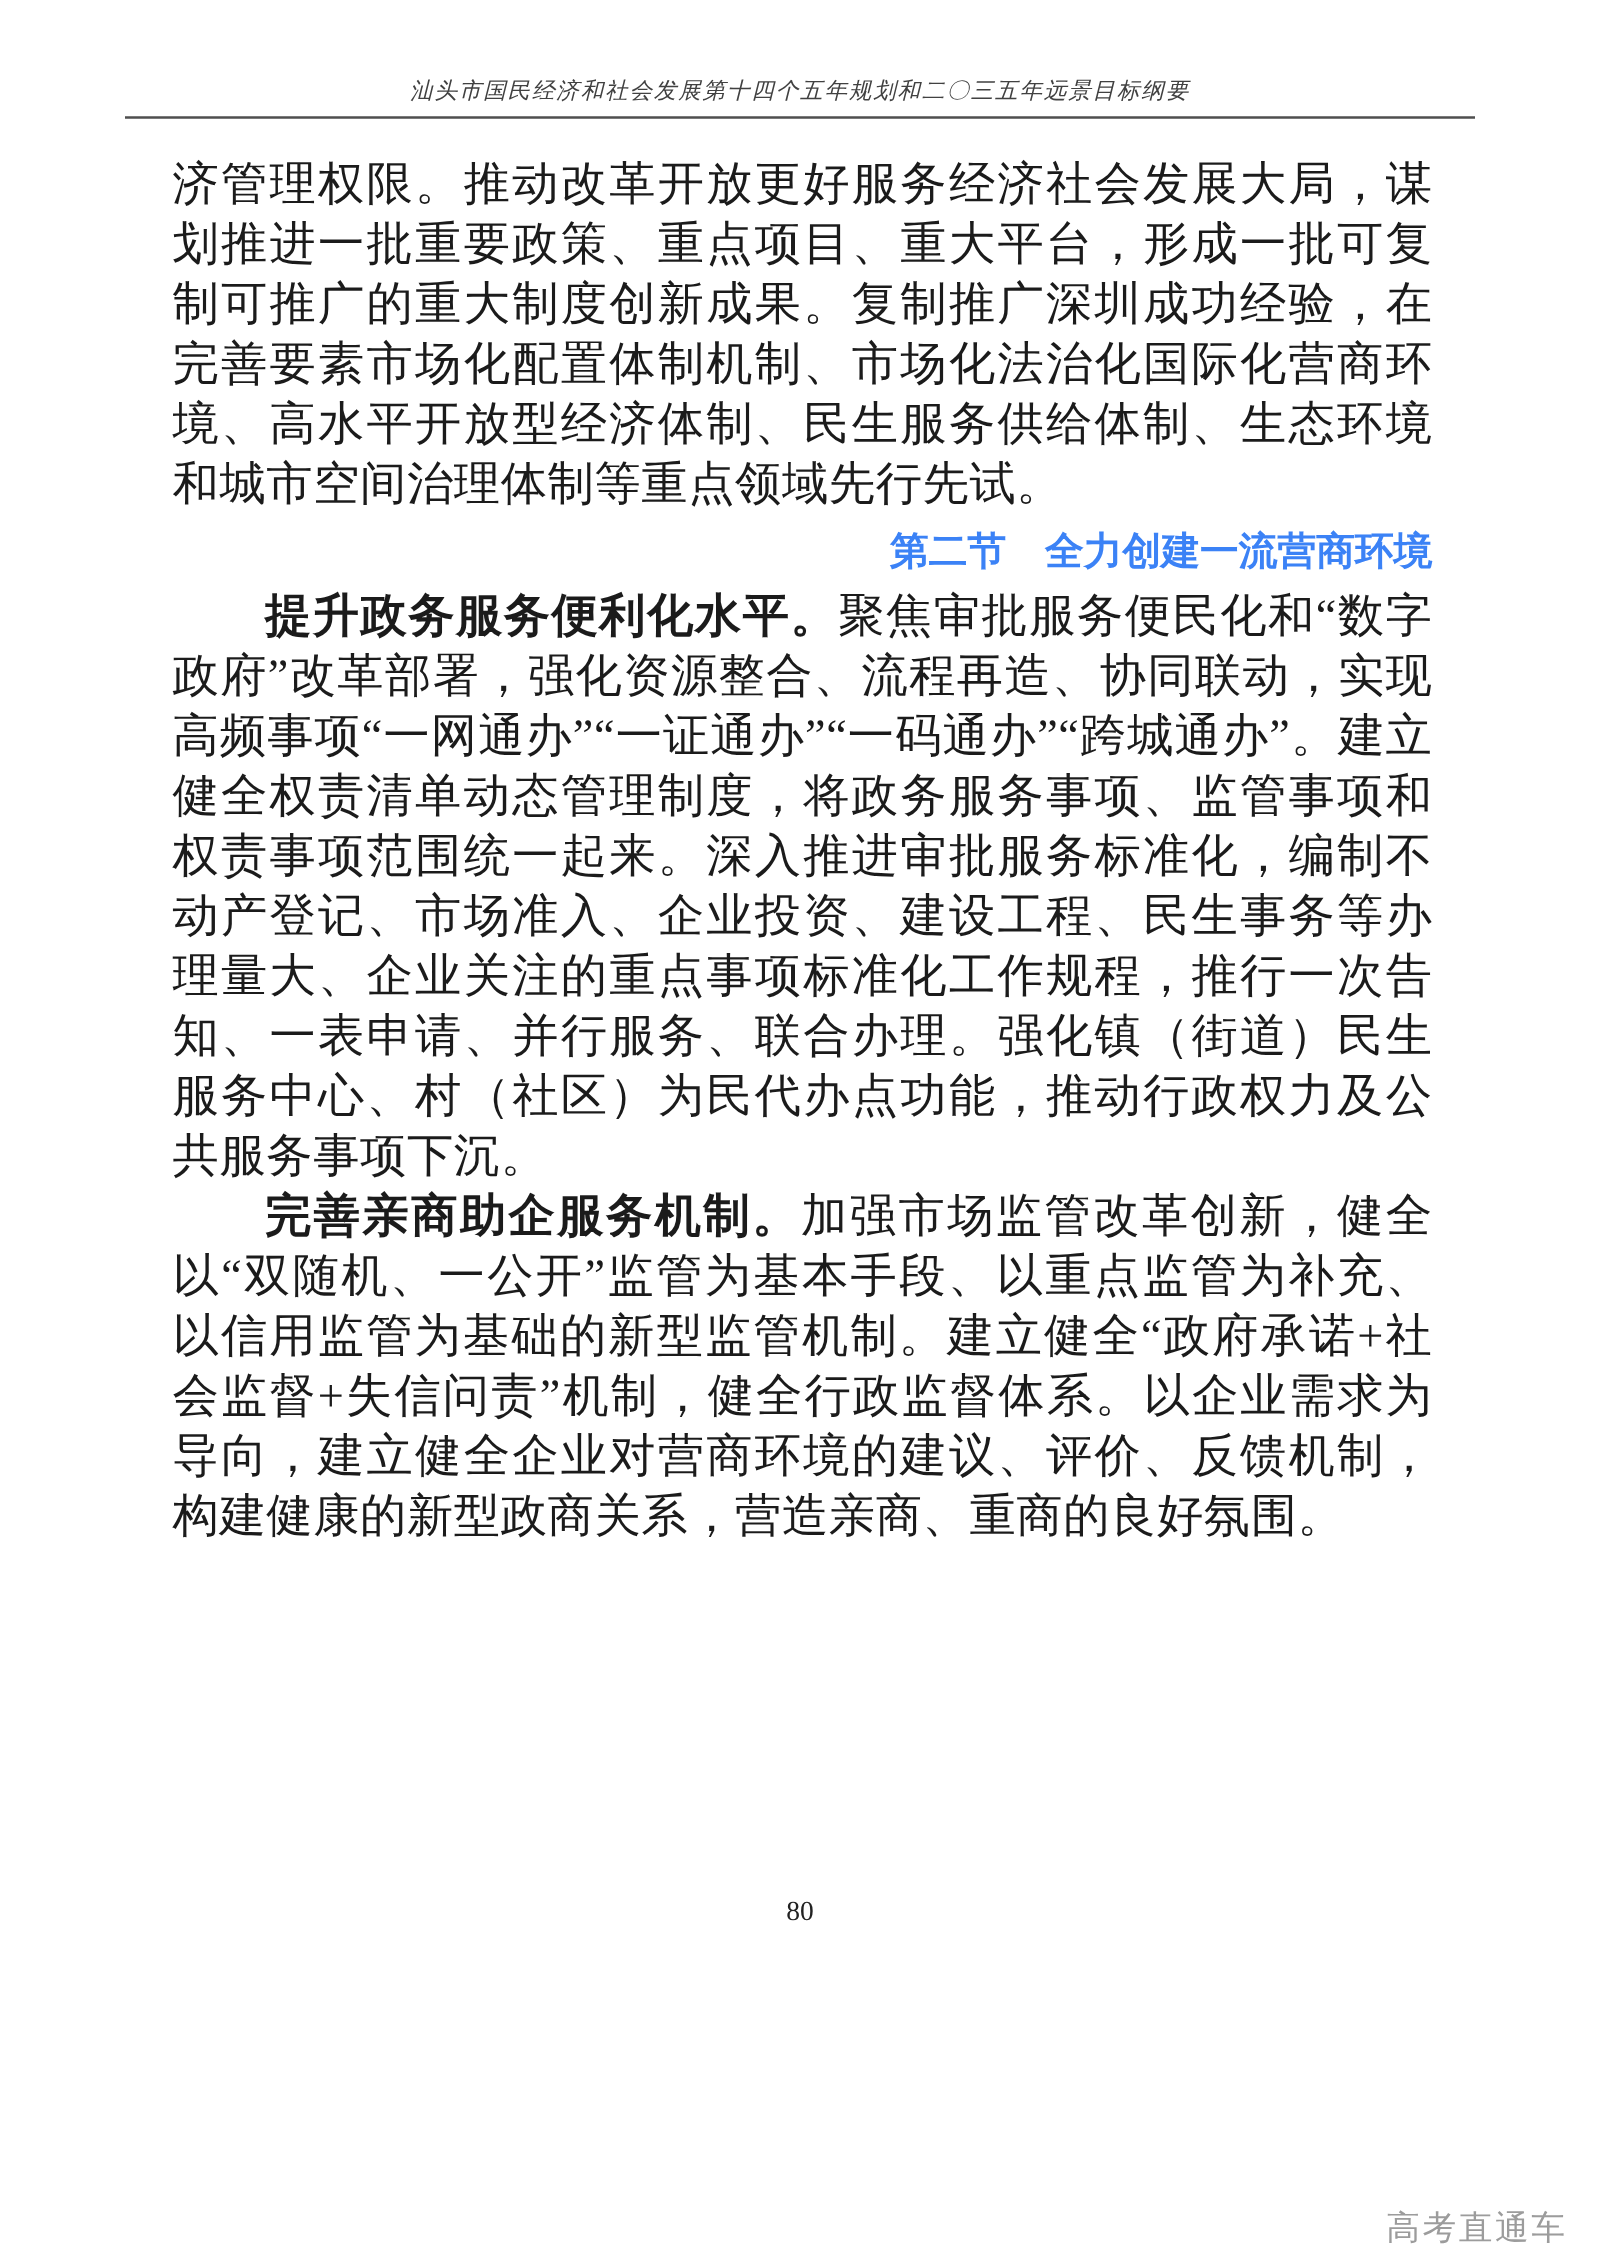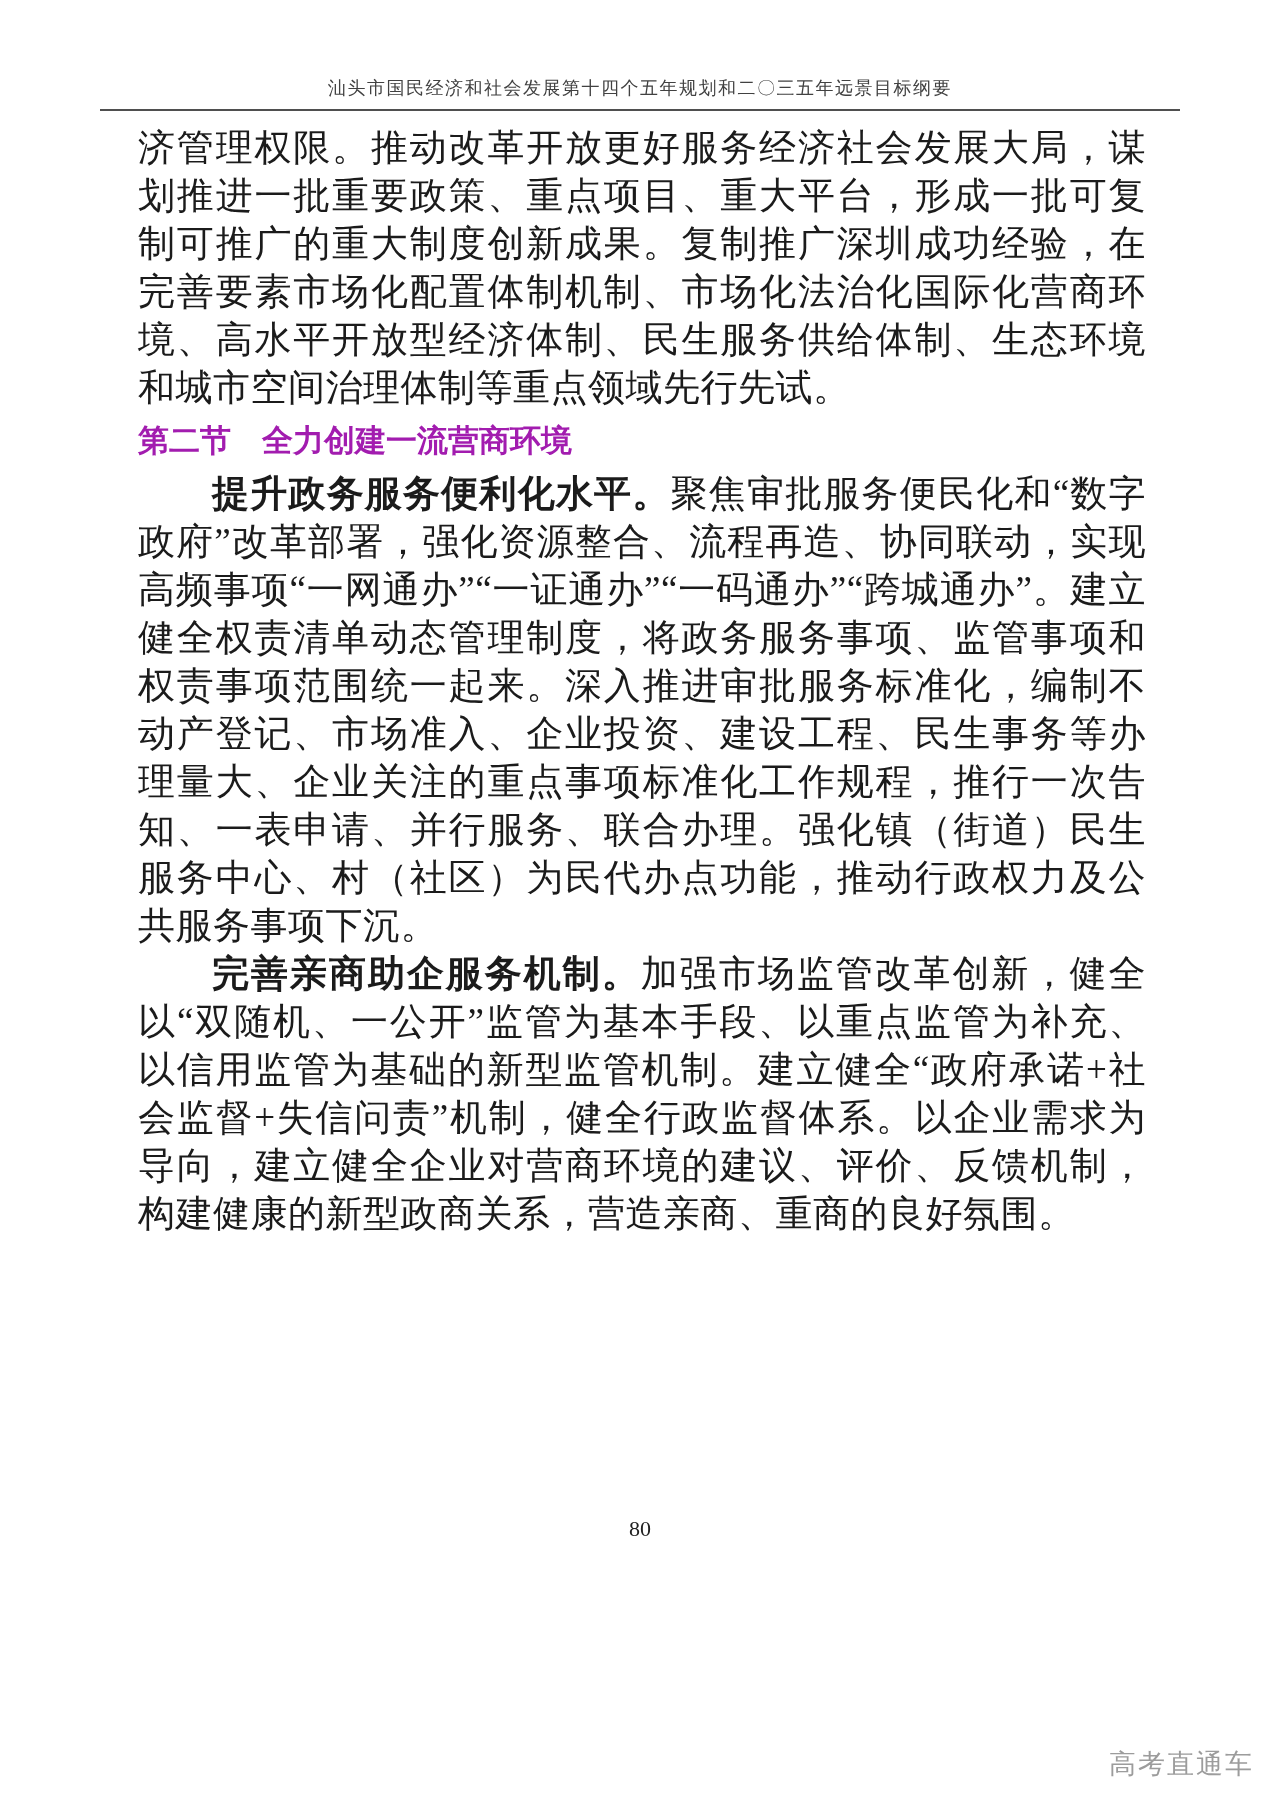--- a/index.html
+++ b/index.html
@@ -7,26 +7,27 @@
   body {
     width: 1280px;
     height: 1810px;
     position: relative;
     overflow: hidden;
     font-family: "Liberation Serif", "DejaVu Serif", serif;
     color: #1b1b1b;
   }
   .page-header {
     position: absolute;
-    top: 76px;
+    top: 60px;
     left: 100px;
     right: 100px;
     text-align: center;
     border-bottom: 2px solid #4f4f4f;
     padding-bottom: 9px;
+    font-style: italic;
   }
   .header-title {
     font-size: 18px;
     color: #414141;
     letter-spacing: 1.5px;
   }
   .document-body {
     position: absolute;
     top: 124px;
     left: 138px;
@@ -38,39 +39,39 @@
     text-align: justify;
     text-justify: inter-character;
     letter-spacing: 0.5px;
     color: #1b1b1b;
   }
   .para.indent { text-indent: 2em; }
   .lead { font-weight: bold; }
   .section-heading {
     font-size: 31px;
     font-weight: bold;
-    text-align: left;
+    text-align: right;
     line-height: 50px;
     padding: 4px 0;
-    color: #a21caf;
+    color: #3b82f6;
   }
   .page-number {
     position: absolute;
     top: 1468px;
     left: 0;
     width: 100%;
     text-align: center;
     font-size: 22px;
     color: #222222;
     margin-top: 48px;
   }
   .watermark {
     position: absolute;
     right: 26px;
-    bottom: 28px;
+    bottom: 10px;
     font-size: 27px;
     color: #9c9c9c;
     letter-spacing: 2px;
     font-family: "Liberation Sans", "DejaVu Sans", sans-serif;
   }
 </style>
 </head>
 <body>
 
 <div class="page-header">

